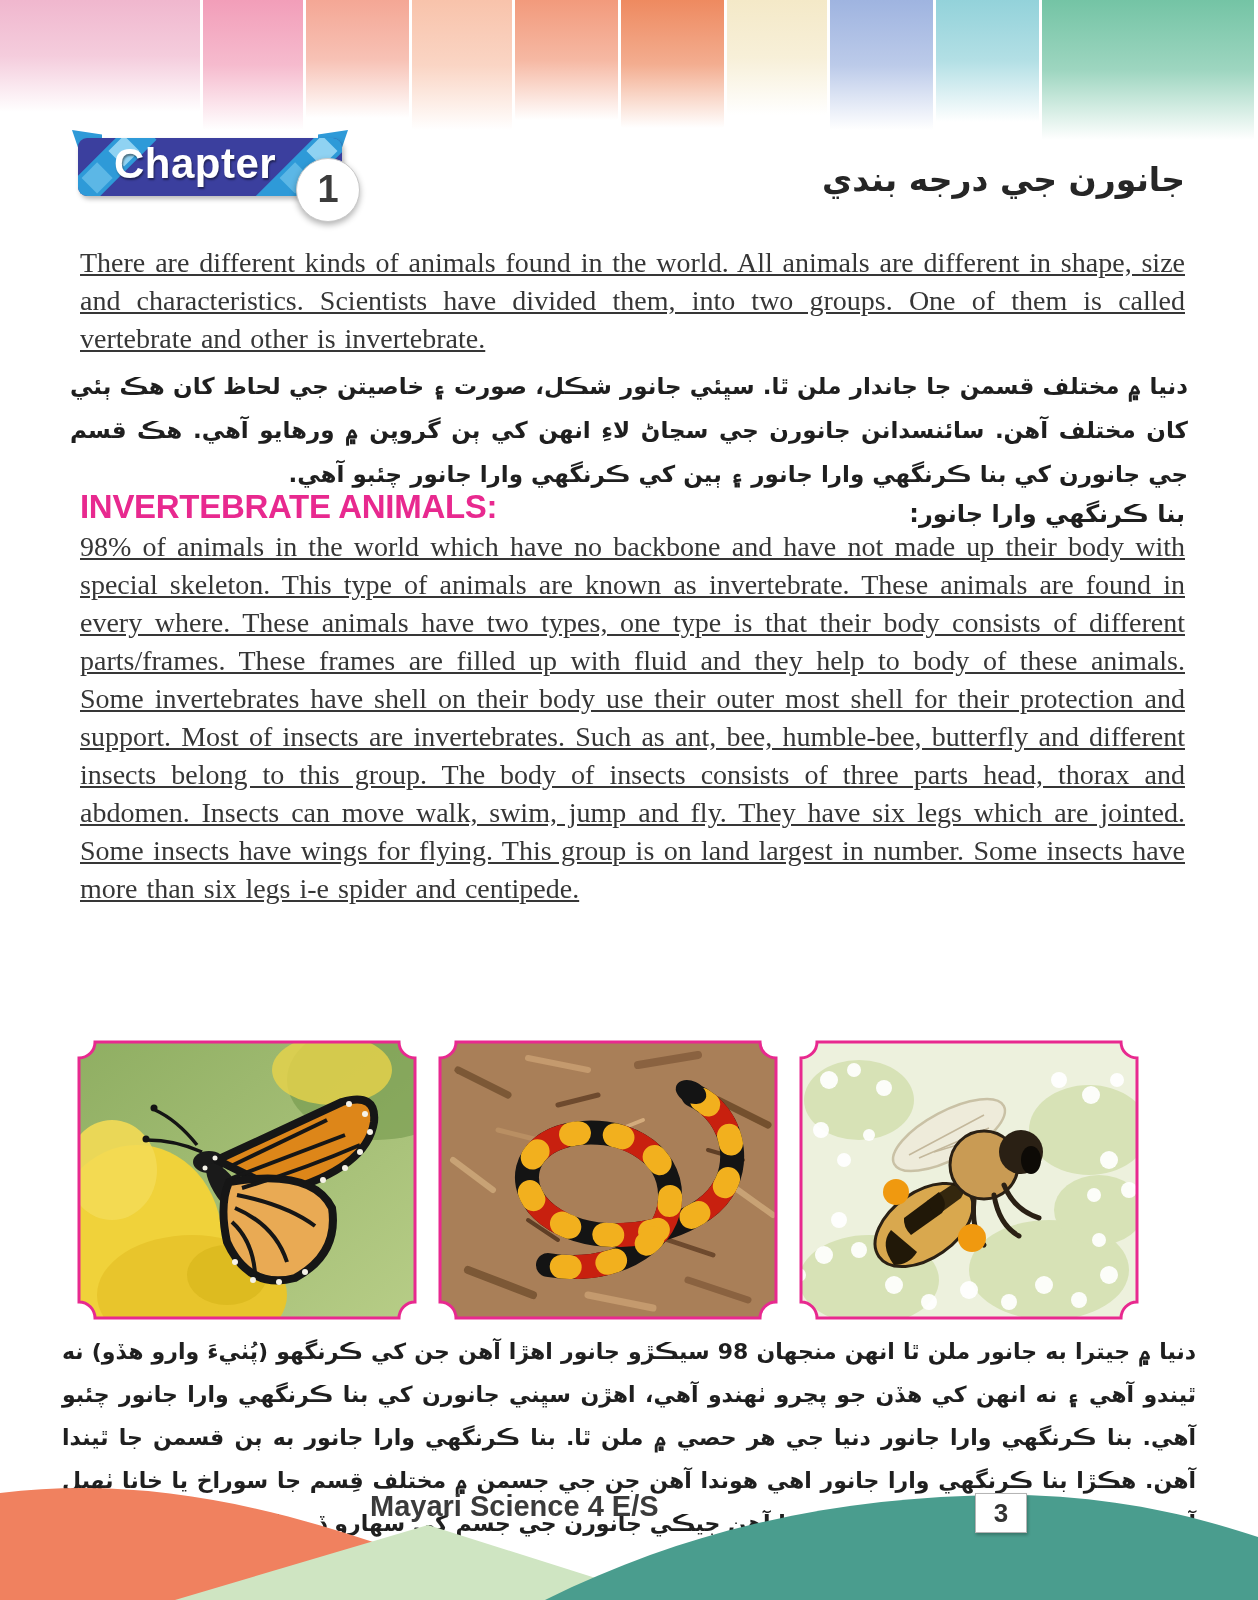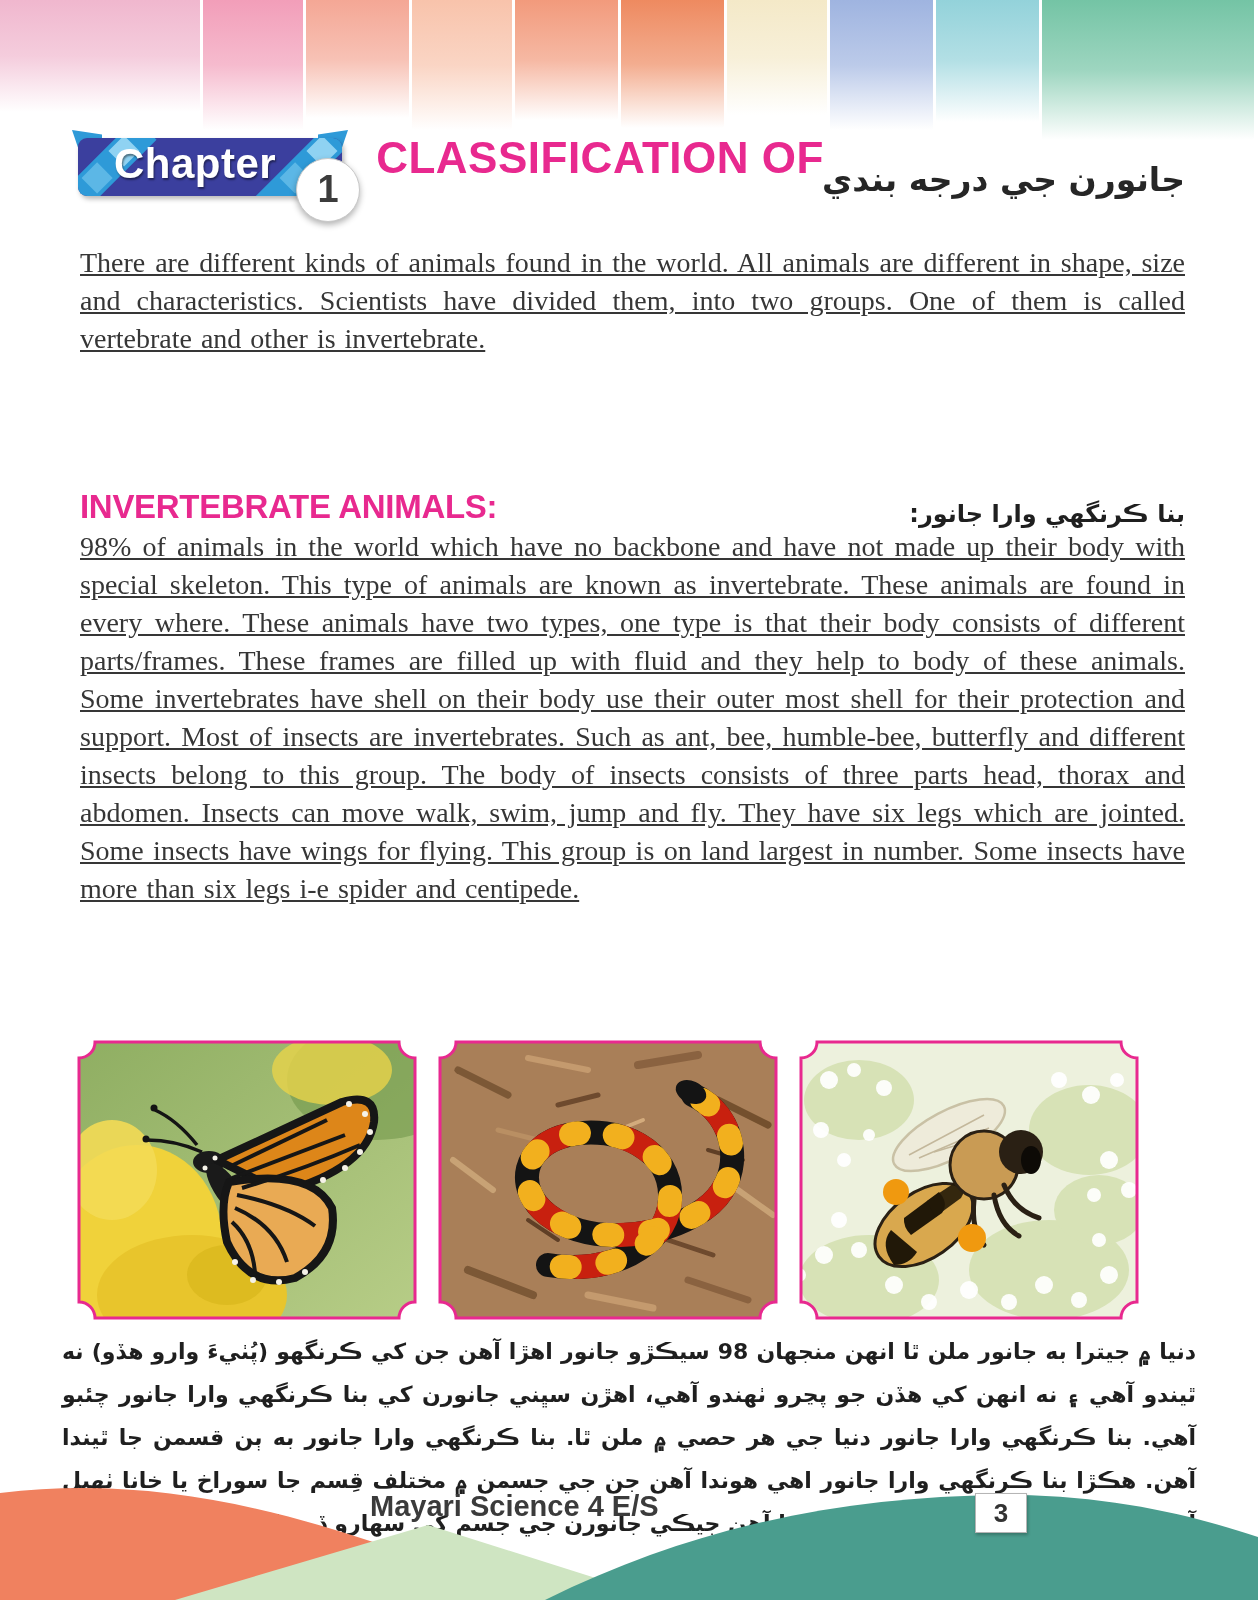--- a/index.html
+++ b/index.html
@@ -94,25 +94,25 @@
       <div class="rib r2">
           <div class="dia d1"></div>
           <div class="dia d2"></div>
         </div>
     </div>
     <div class="badge-label">Chapter</div>
     <div class="badge-num">1</div>
   </div>
 
   <div class="title-en">
-    <div>CLASSIFICATION OF</div>
   </div>
   <div class="title-sd">جانورن جي درجه بندي</div>
 
   <div class="p-en p-intro">There are different kinds of animals found in the world. All animals are different in shape, size and characteristics. Scientists have divided them, into two groups. One of them is called vertebrate and other is invertebrate.</div>
+  <div class="p-sd p-sd1">دنيا ۾ مختلف قسمن جا جاندار ملن ٿا. سڀئي جانور شڪل، صورت ۽ خاصيتن جي لحاظ کان هڪ ٻئي کان مختلف آهن. سائنسدانن جانورن جي سڃاڻ لاءِ انهن کي ٻن گروپن ۾ ورهايو آهي. هڪ قسم جي جانورن کي بنا ڪرنگهي وارا جانور ۽ ٻين کي ڪرنگهي وارا جانور چئبو آهي.</div>
 
   <div class="section-row">
     <div class="heading-en">INVERTEBRATE ANIMALS:</div>
     <div class="heading-sd">بنا ڪرنگهي وارا جانور:</div>
   </div>
 
   <div class="p-en p-body">98% of animals in the world which have no backbone and have not made up their body with special skeleton. This type of animals are known as invertebrate. These animals are found in every where. These animals have two types, one type is that their body consists of different parts/frames. These frames are filled up with fluid and they help to body of these animals. Some invertebrates have shell on their body use their outer most shell for their protection and support. Most of insects are invertebrates. Such as ant, bee, humble-bee, butterfly and different insects belong to this group. The body of insects consists of three parts head, thorax and abdomen. Insects can move walk, swim, jump and fly. They have six legs which are jointed. Some insects have wings for flying. This group is on land largest in number. Some insects have more than six legs i-e spider and centipede.</div>
 
   <div class="photos">
 

